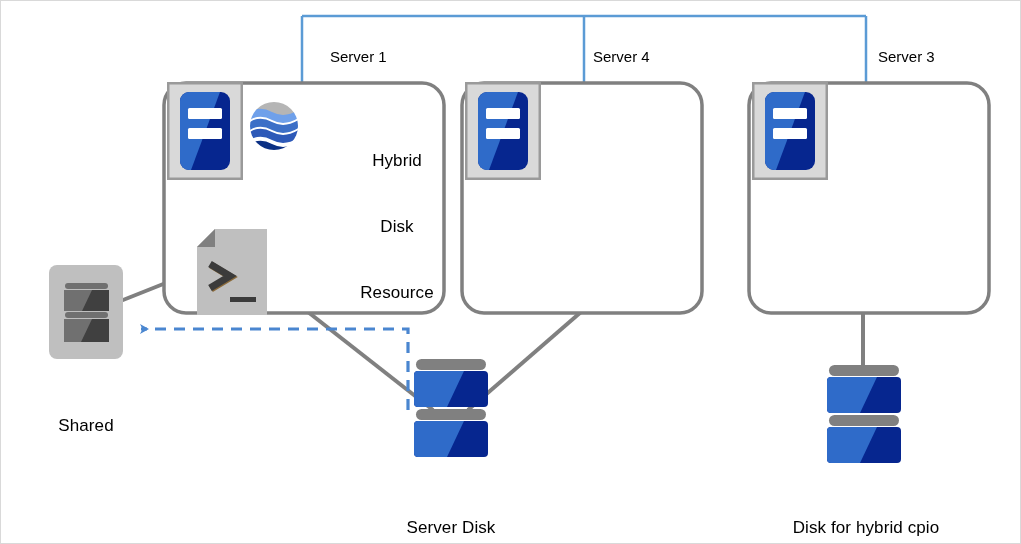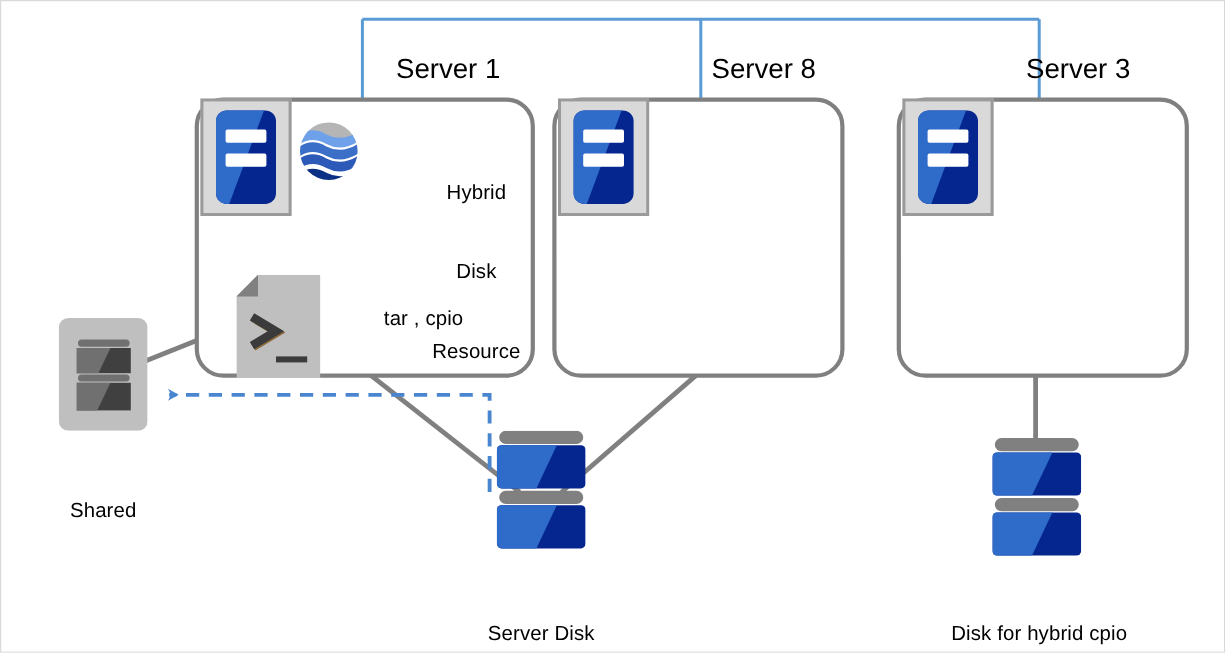--- a/index.html
+++ b/index.html
@@ -36,21 +36,21 @@
     letter-spacing: 0.1px;
   }
   .label-center {
     text-align: center;
   }
   .label-left {
     text-align: center;
   }
   .server-title {
     position: absolute;
-    font-size: 23px;
+    font-size: 15px;
     line-height: 20px;
     color: #000000;
     white-space: nowrap;
   }
 </style>
 </head>
 <body>
 
 <div id="canvas">
 
@@ -146,30 +146,29 @@
 
     <use href="#sym-script-icon" x="196" y="228" width="70" height="86"></use>
 
     <use href="#sym-backup-device" x="48" y="264" width="74" height="94"></use>
 
     <use href="#sym-disk-stack" x="413" y="358" width="74" height="102"></use>
     <use href="#sym-disk-stack" x="826" y="364" width="74" height="102"></use>
   </svg>
 
   <div class="server-title" style="left:329px; top:46px;">Server 1</div>
-  <div class="server-title" style="left:592px; top:46px;">Server 8</div>
-  <div class="server-title" style="left:854px; top:46px;">Server 3</div>
+  <div class="server-title" style="left:592px; top:46px;">Server 4</div>
+  <div class="server-title" style="left:877px; top:46px;">Server 3</div>
 
   <div class="node-label label-left" style="left:316px; top:105px; width:160px;">
     <div>Hybrid</div>
     <div>Disk</div>
     <div>Resource</div>
   </div>
 
-  <div class="node-label label-left" style="left:277px; top:254px; width:150px;">tar , cpio</div>
 
   <div class="node-label label-center" style="left:15px; top:370px; width:140px;">
     <div>Shared</div>
   </div>
 
   <div class="node-label label-center" style="left:300px; top:472px; width:300px;">
     <div>Server Disk</div>
     
   </div>
 

